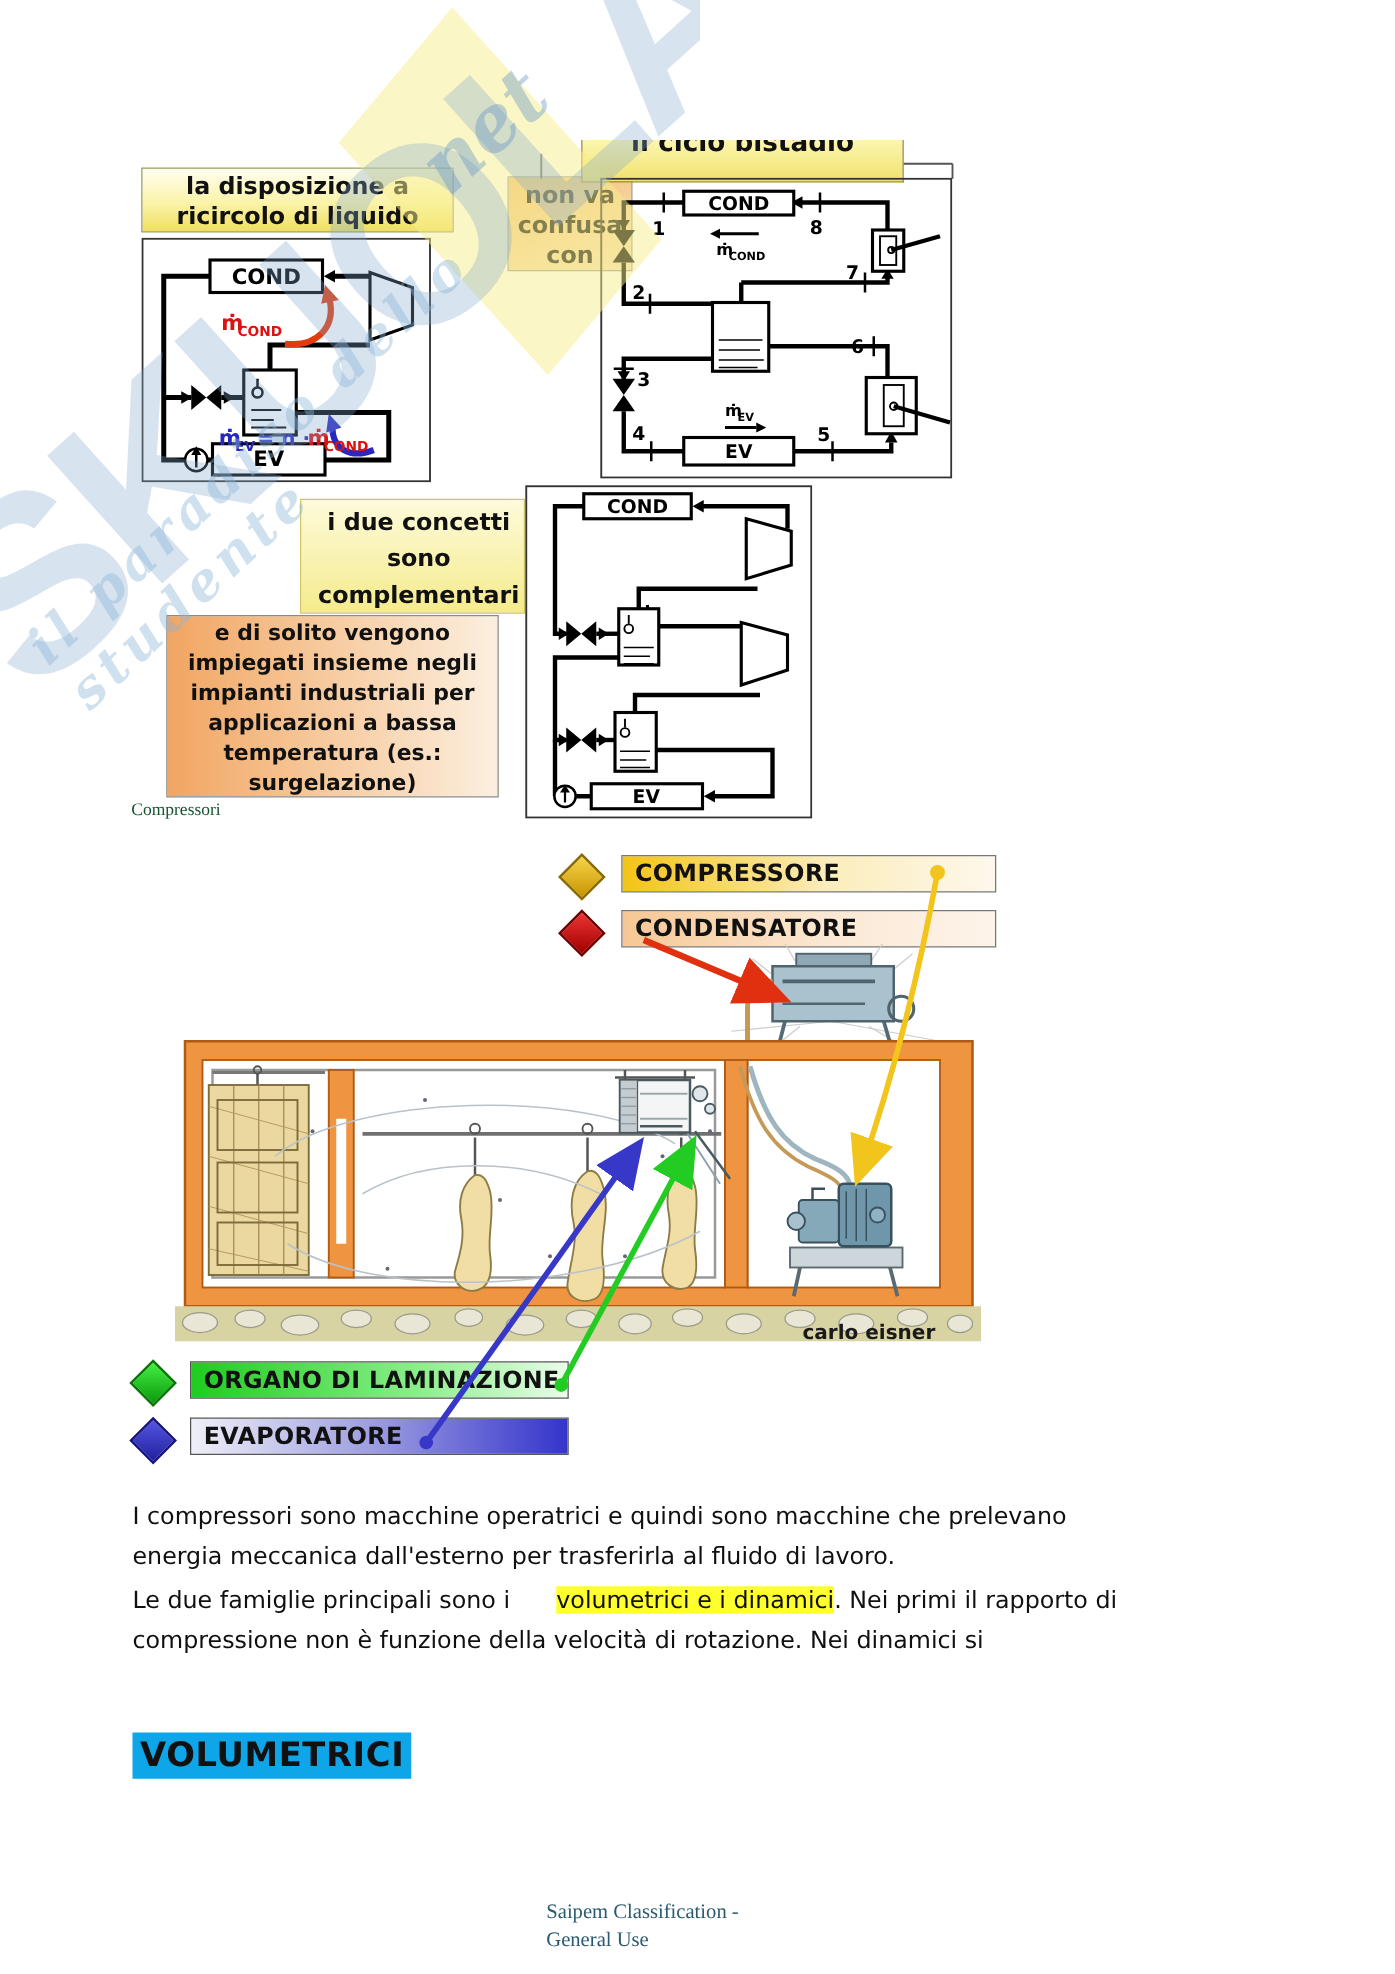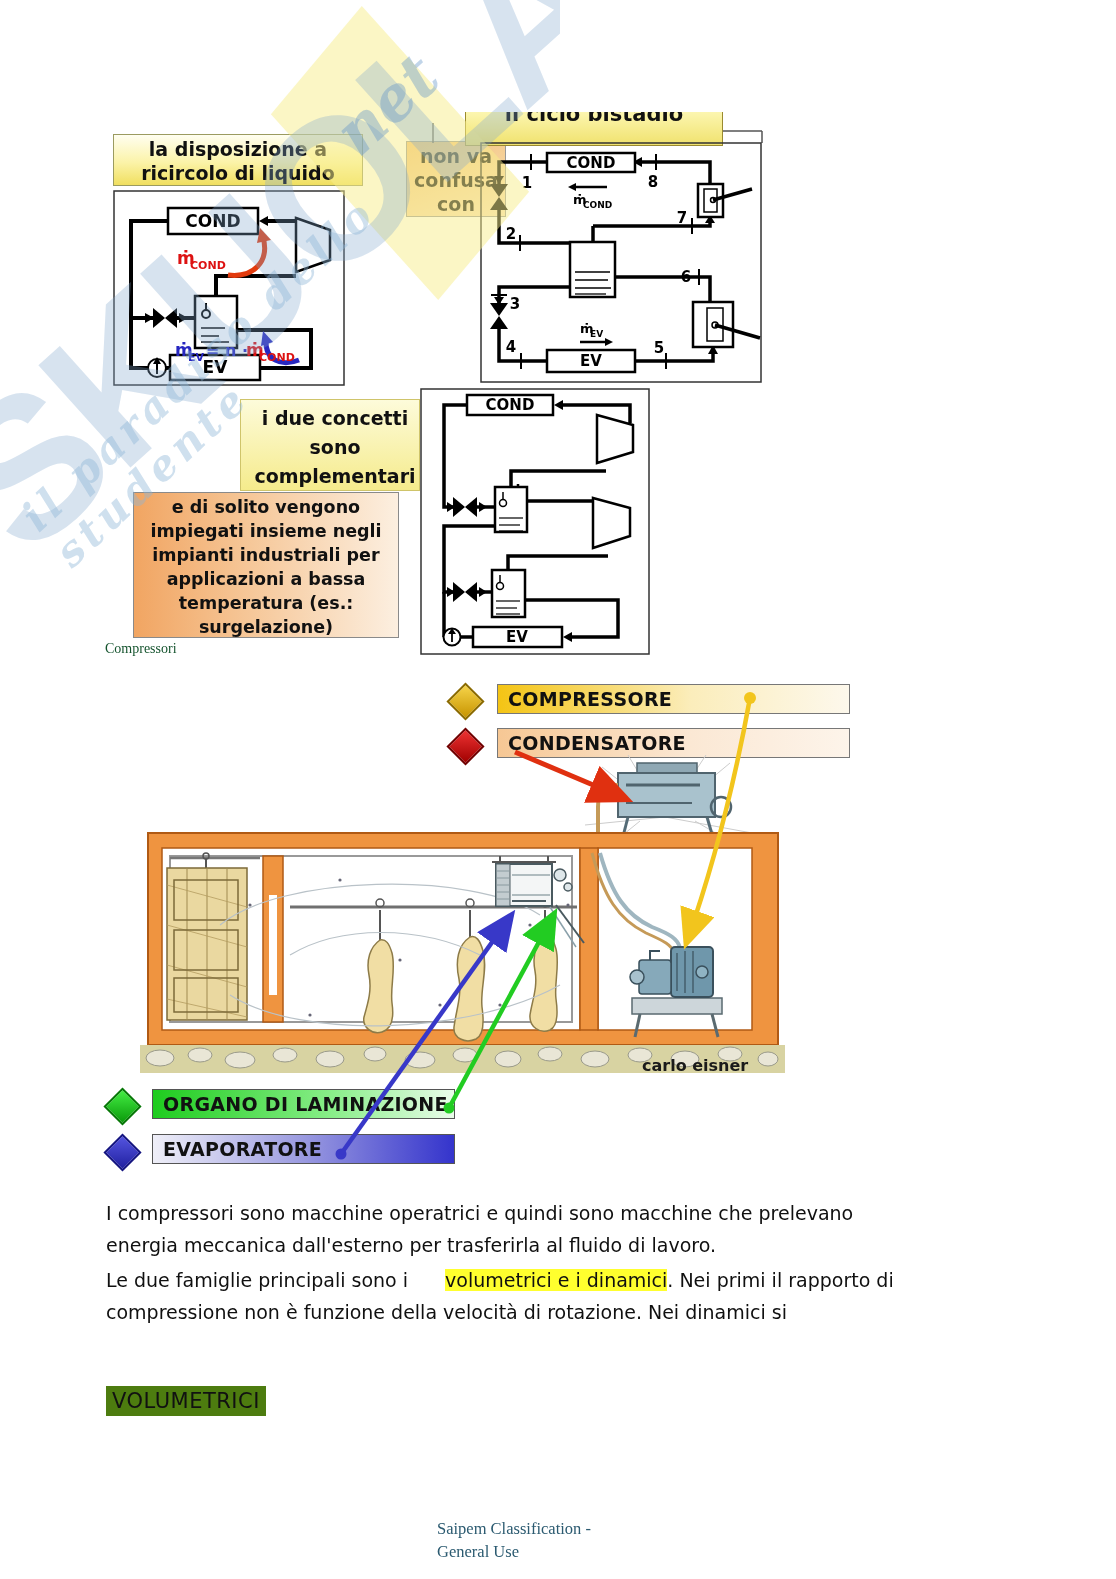--- a/index.html
+++ b/index.html
@@ -22,37 +22,37 @@
         background:linear-gradient(180deg,#fdfbda,#f5eb8c);
         border:1px solid #cfc46a;font-weight:bold;font-size:19px;line-height:29px;
         text-align:center;padding:4px 0 0 10px;}
   .box5{left:133px;top:492px;width:266px;height:146px;
         background:linear-gradient(90deg,#f1a562 0%,#f6c89a 45%,#fcefe0 100%);
         border:1px solid #8a8a8a;font-weight:bold;font-size:17.5px;line-height:24px;
         text-align:center;padding-top:2px;}
   .caption{left:105px;top:641px;font-family:"Liberation Serif",serif;font-size:14px;color:#14532d;}
 
   
-  .bar{height:30px;width:353px;border:1px solid #777;display:flex;align-items:center;
+  .bar{height:30px;width:300px;border:1px solid #777;display:flex;align-items:center;
        padding-left:10px;font-weight:bold;font-size:19px;letter-spacing:.3px;color:#111;}
   .bar-comp{left:497px;top:684px;background:linear-gradient(90deg,#f4c414 0%,#fbedbb 55%,#fdf8ec 100%);}
   .bar-cond{left:497px;top:728px;background:linear-gradient(90deg,#f6c794 0%,#fbe8d4 55%,#fdf4ea 100%);}
   .bar-org{left:152px;top:1089px;width:303px;background:linear-gradient(90deg,#1ecc1e 0%,#8aee8a 60%,#eafcea 100%);border-color:#555;}
   .bar-evap{left:152px;top:1134px;width:303px;background:linear-gradient(90deg,#efeff8 0%,#9a9ae0 50%,#3434cc 100%);border-color:#555;}
   .diamond{width:27px;height:27px;transform:rotate(45deg);border:2px solid;}
   .d-y{left:452px;top:688px;background:linear-gradient(135deg,#f6d44a,#c79400);border-color:#8a6a00;}
   .d-r{left:452px;top:733px;background:linear-gradient(135deg,#ee3333,#a00000);border-color:#700000;}
   .d-g{left:109px;top:1093px;background:linear-gradient(135deg,#44ee44,#0a9a0a);border-color:#067706;}
   .d-b{left:109px;top:1139px;background:linear-gradient(135deg,#5555e0,#2020a0);border-color:#141480;}
 
   
   .para{left:106px;width:905px;font-size:19px;line-height:32px;color:#101010;}
   .p1{top:1197px;} .p2{top:1264px;}
   .hl{background:#ffff2e;margin-left:31px;}
-  .heading{left:106px;top:1386px;font-size:21px;font-weight:normal;background:#4d7c0f;padding:3px 6px;letter-spacing:.5px;}
+  .heading{left:106px;top:1386px;font-size:27px;font-weight:bold;background:#0ea5e9;padding:3px 6px;letter-spacing:.5px;}
   .footer{left:437px;top:1517px;font-family:"Liberation Serif",serif;font-size:16.5px;
           line-height:23px;color:#2b5a70;}
   .credit{left:642px;top:1056px;font-weight:bold;font-size:16px;color:#1a1a1a;}
 
   
   svg text{font-family:"DejaVu Sans",sans-serif;font-weight:bold;fill:#000;}
   svg .num{font-size:15px;}
   svg .bluet{fill:#2626c0;} svg .redt{fill:#dd1111;}
 
   

